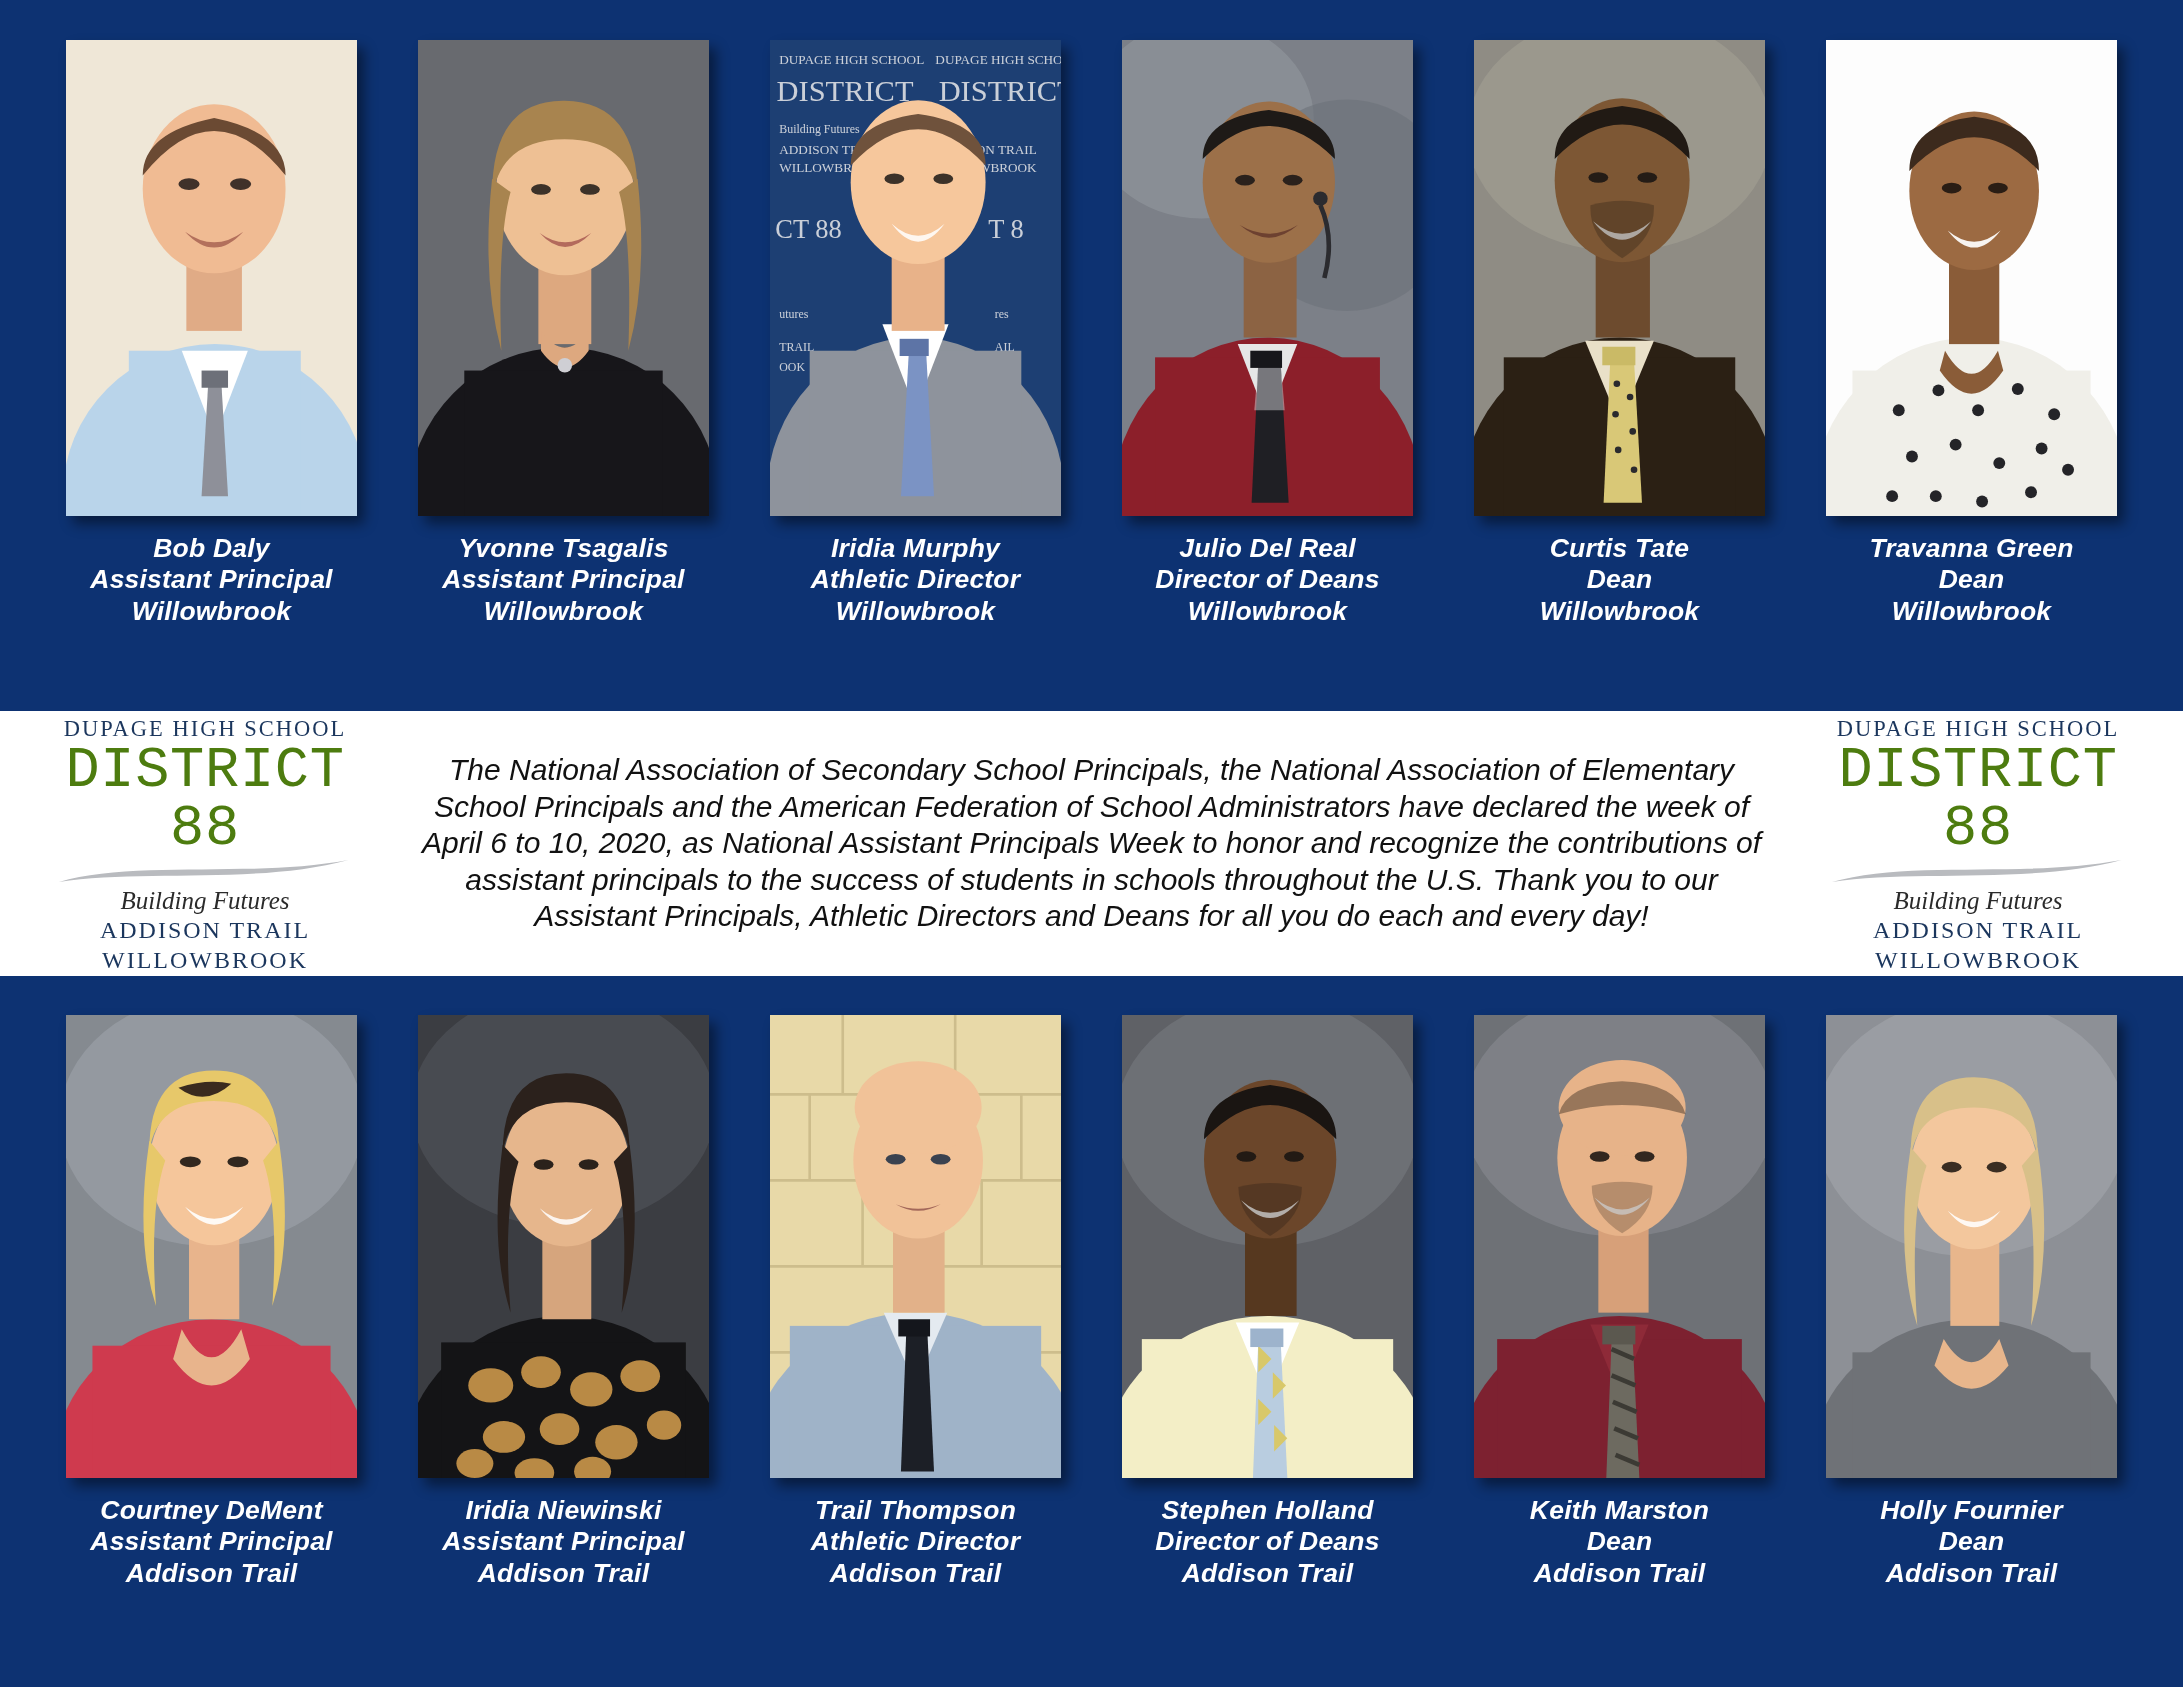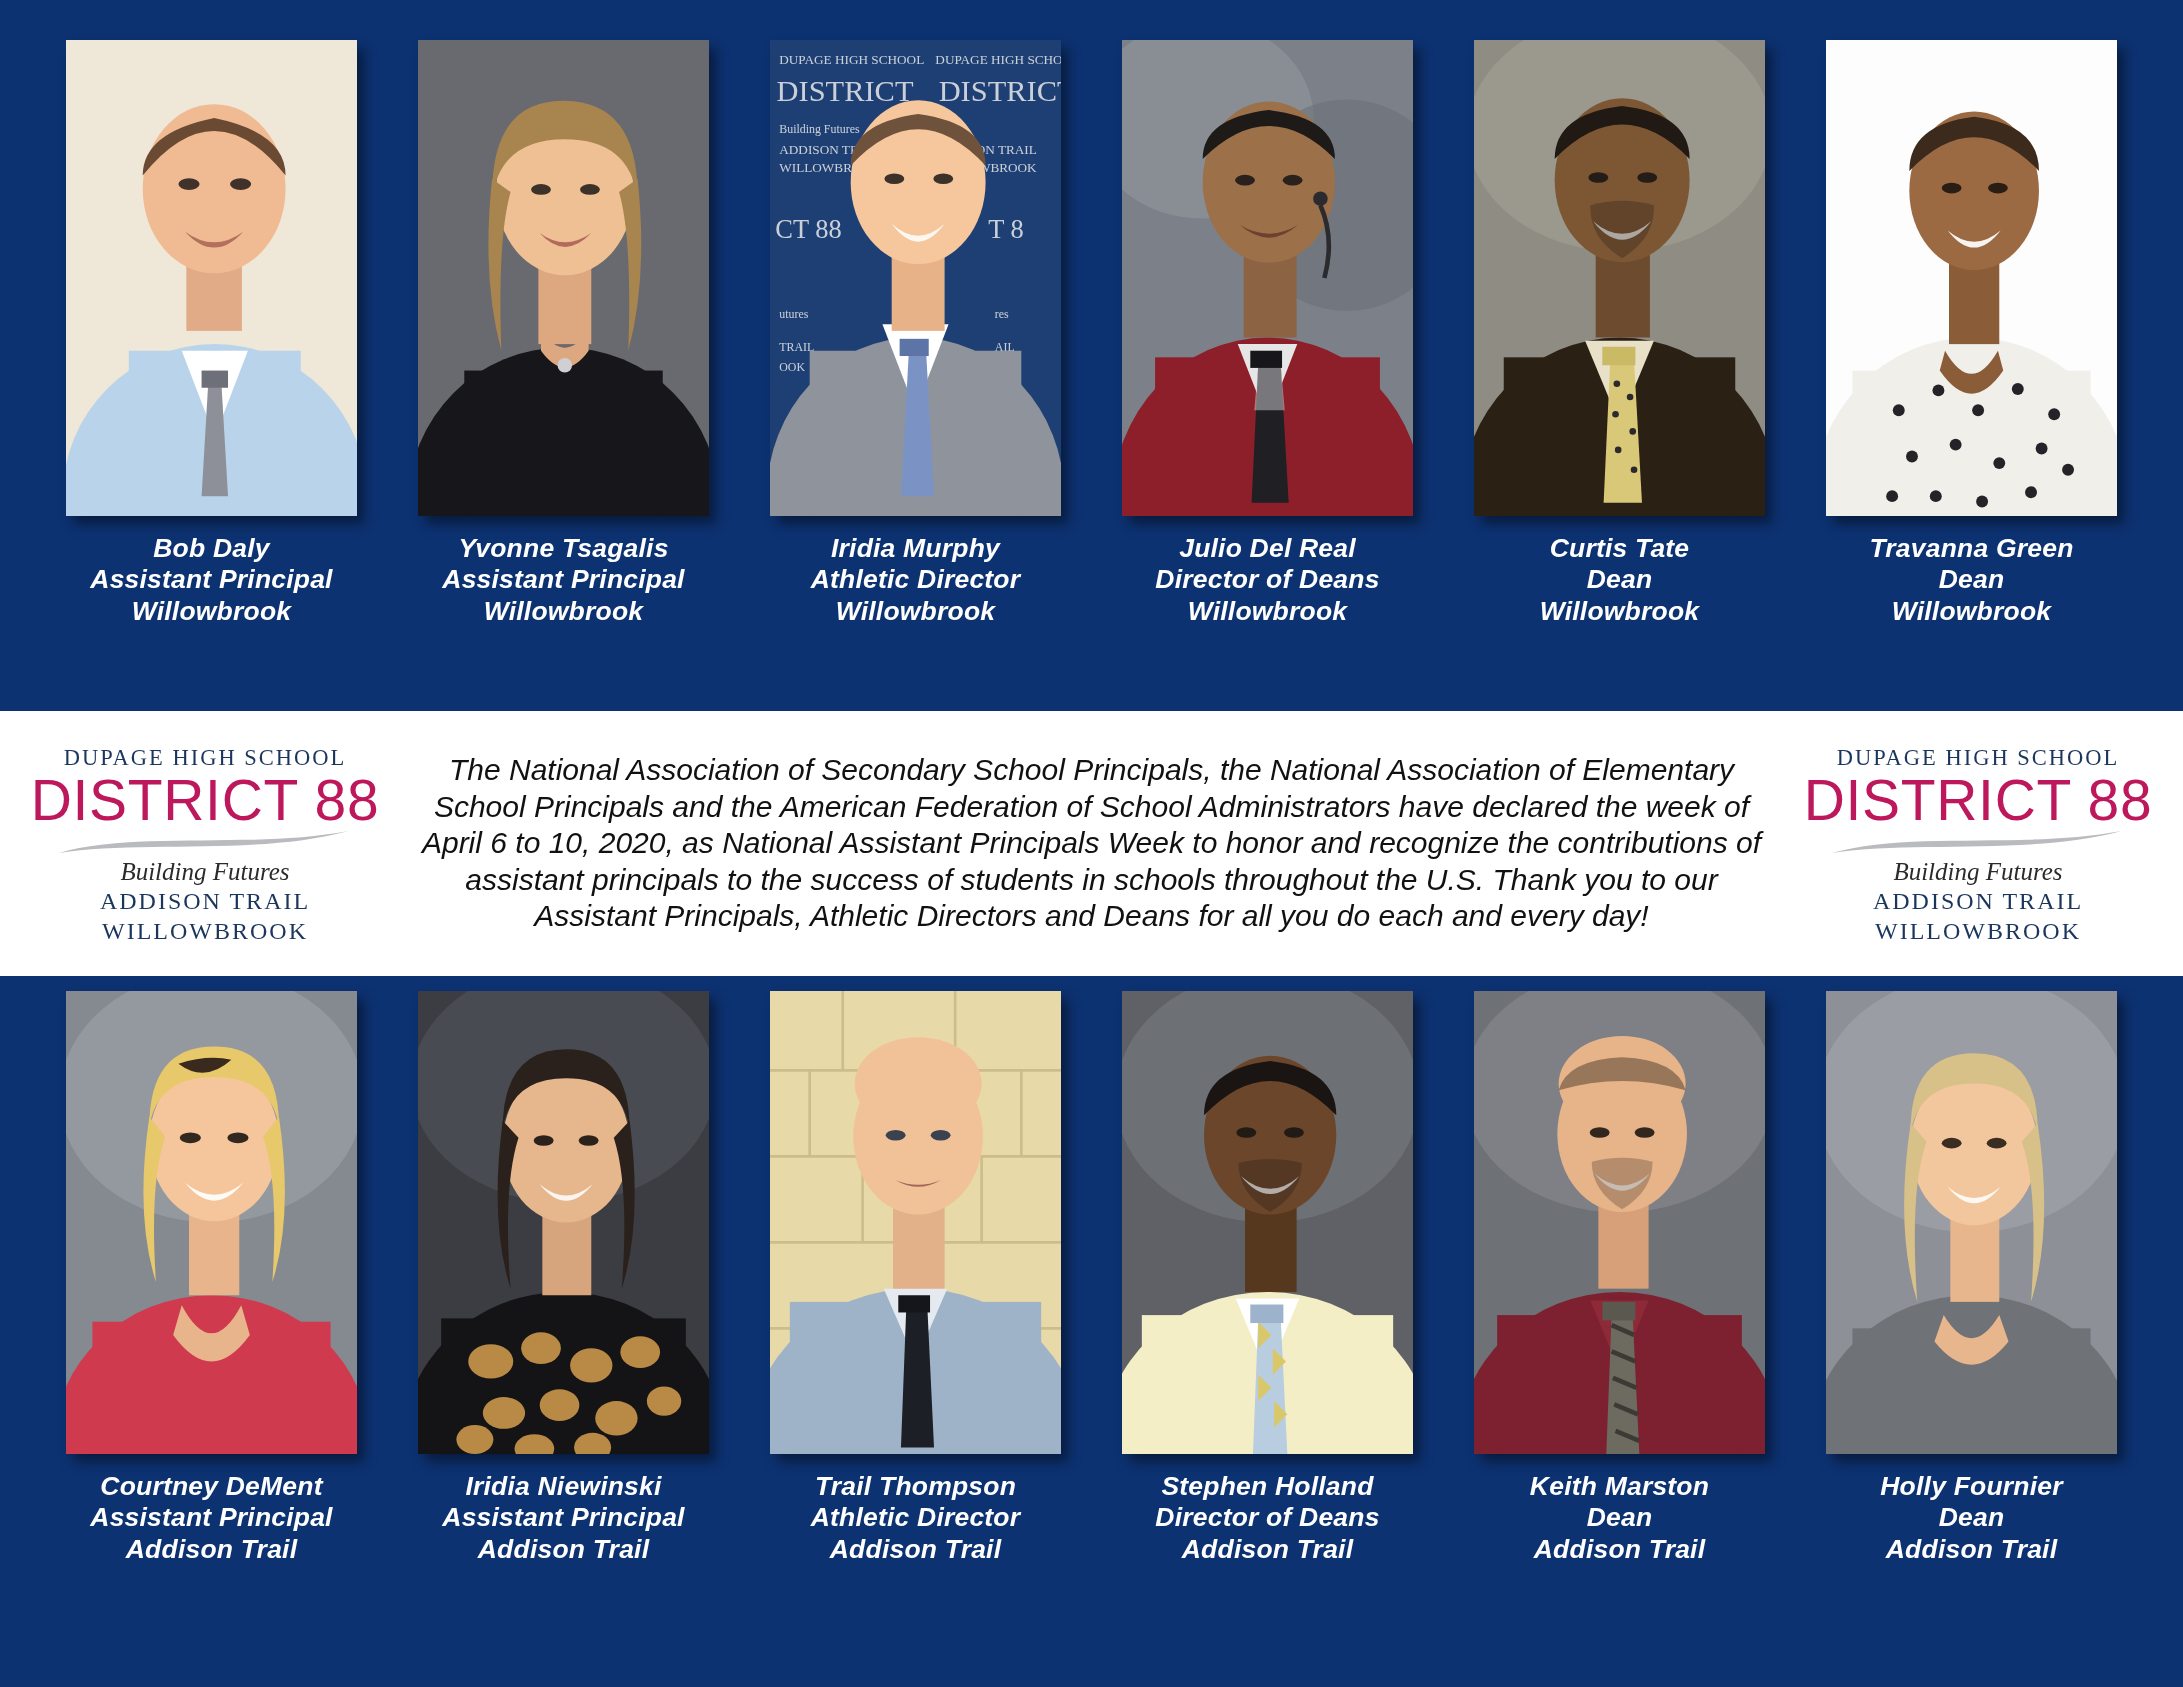--- a/index.html
+++ b/index.html
@@ -22,21 +22,21 @@
     flex-direction: column;
   }
 
   
   .staff-band {
     background: #0d3272;
     padding: 40px 46px 20px 46px;
     box-sizing: border-box;
   }
   .staff-band.top { height: 711px; }
-  .staff-band.bottom { height: 711px; padding-top: 15px; }
+  .staff-band.bottom { height: 711px; padding-top: 39px; }
 
   .staff-grid {
     display: flex;
     justify-content: space-between;
     align-items: flex-start;
     height: 100%;
   }
   .staff-card {
     width: 331px;
     display: flex;
@@ -91,23 +91,23 @@
     padding-top: 4px;
   }
   .logo .l1 {
     font-family: "Liberation Serif", serif;
     font-size: 22.5px;
     letter-spacing: 2px;
     color: #1b365d;
     font-weight: normal;
   }
   .logo .l2 {
-    font-family: Liberation Sans, sans-serif;
+    font-family: Liberation Mono, monospace;
     font-size: 57px;
-    color: #be185d;
+    color: #4d7c0f;
     letter-spacing: 0.7px;
     line-height: 1.02;
     font-weight: normal;
     text-align: center;
   }
   .logo .swoosh {
     height: 30px;
     position: relative;
     margin-top: -2.6px;
   }

